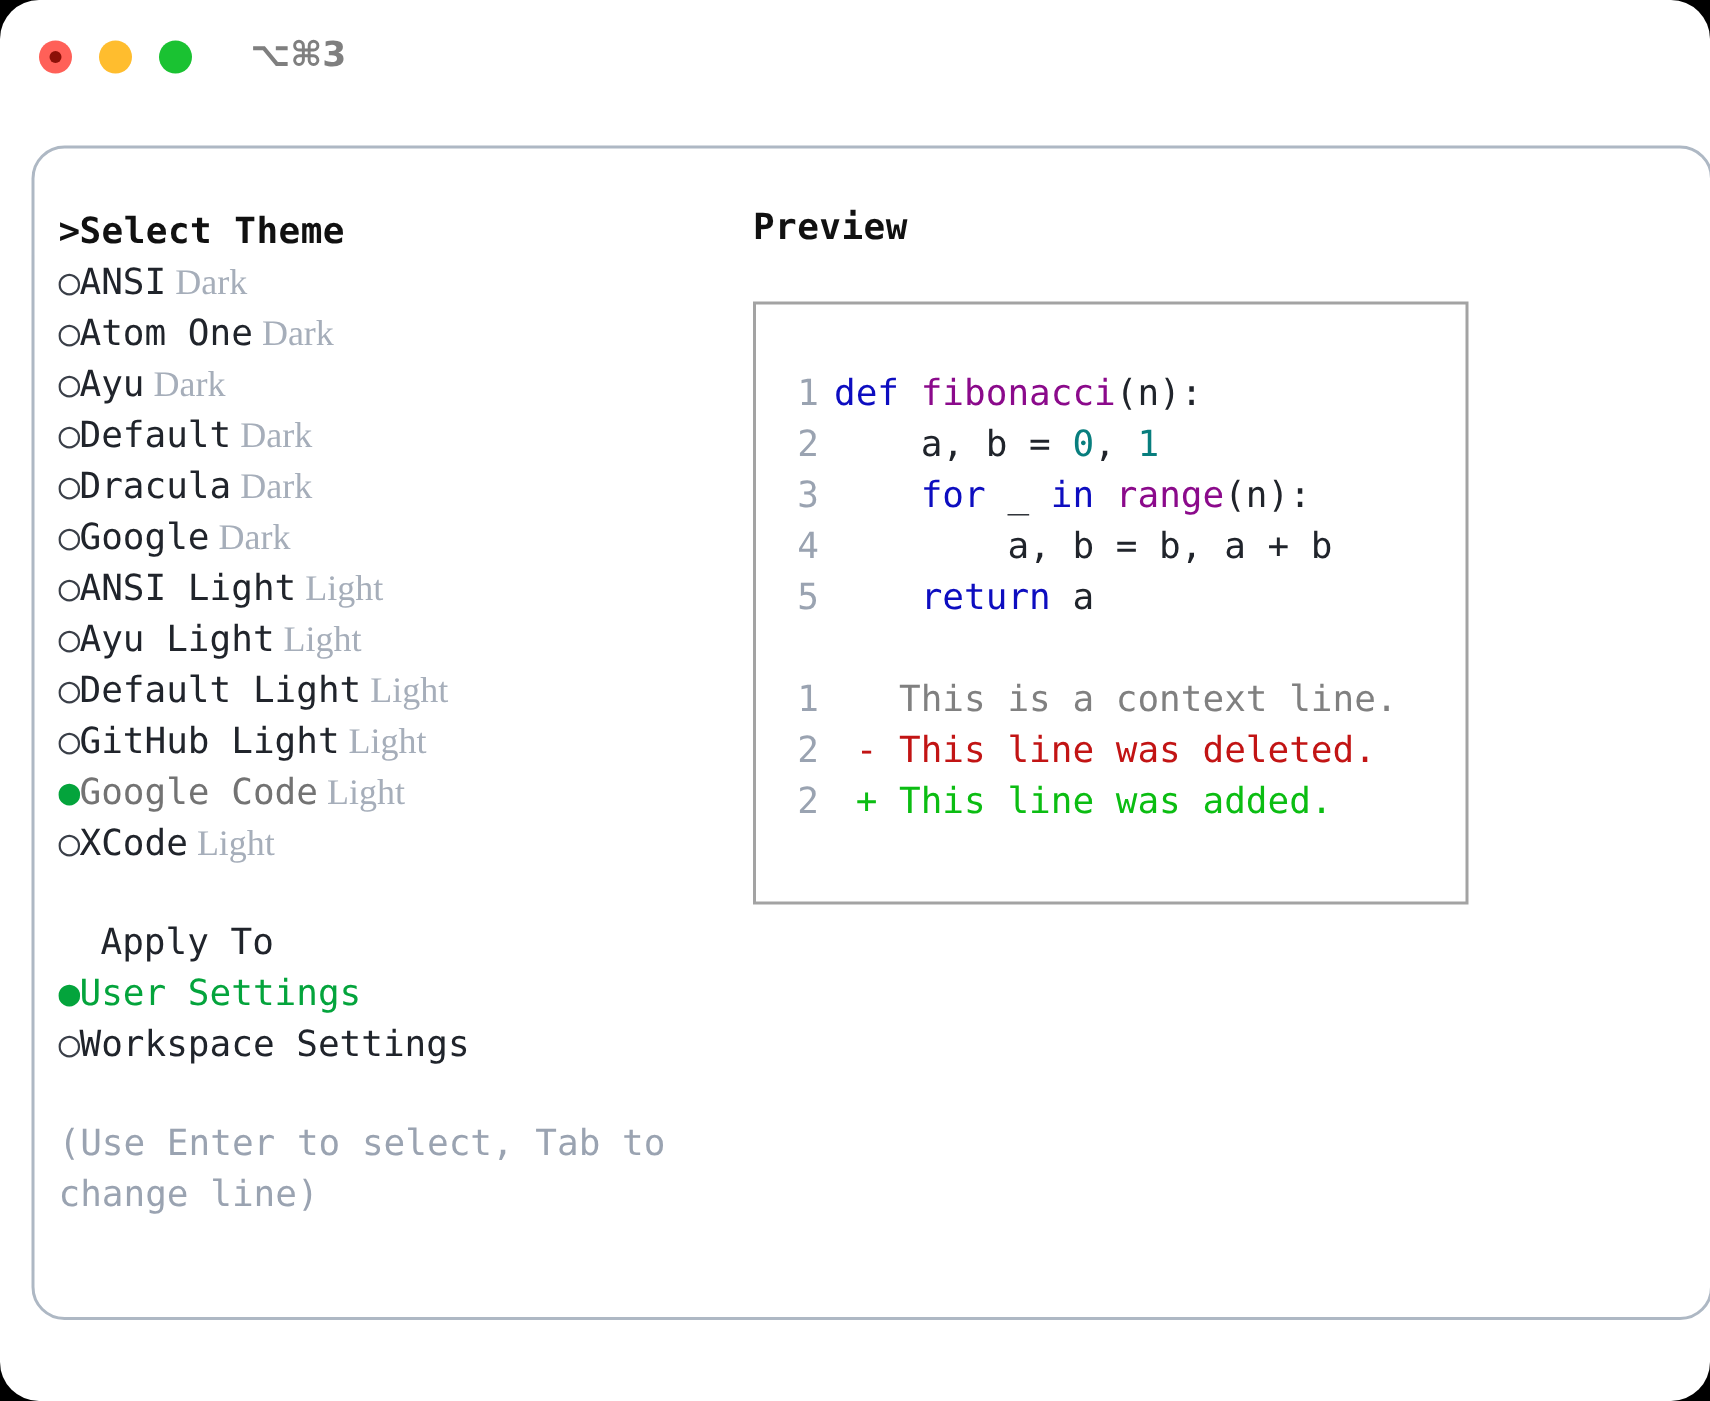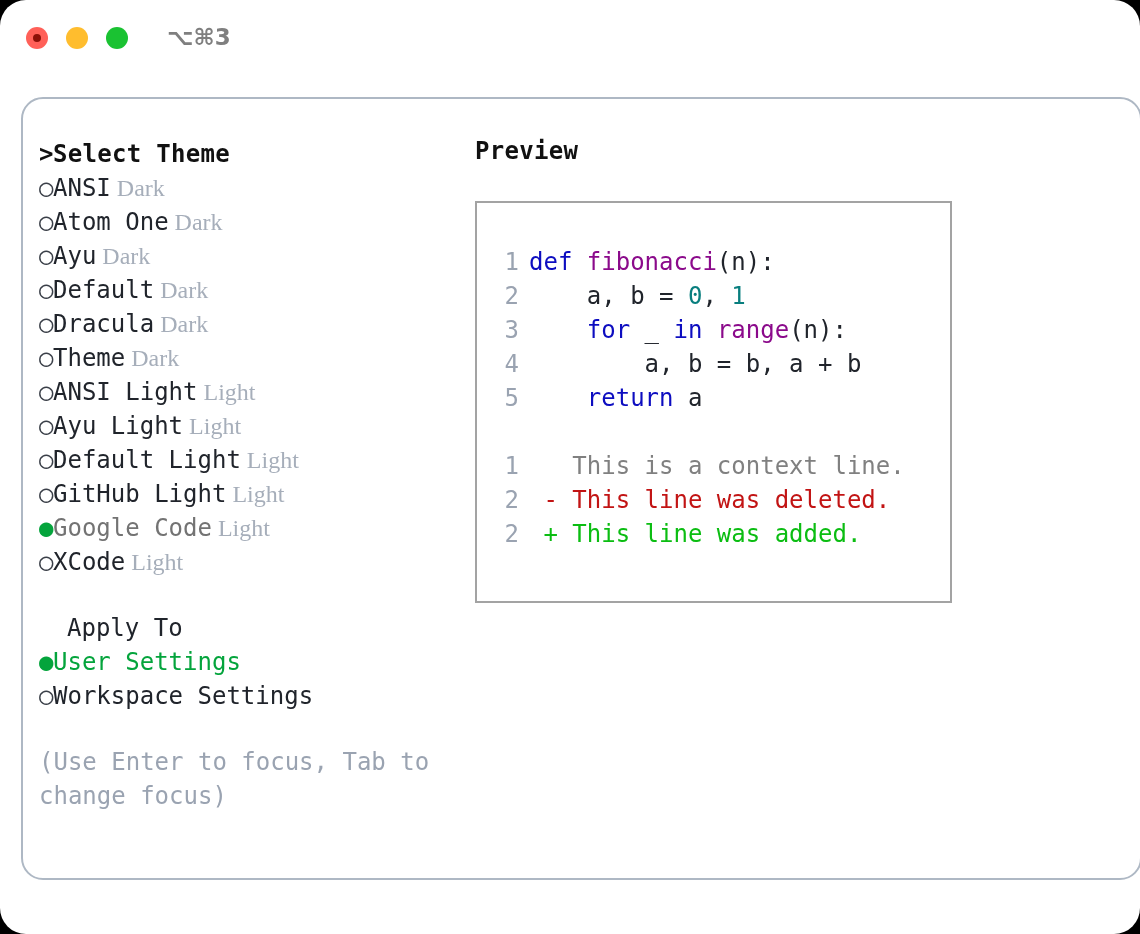--- a/index.html
+++ b/index.html
@@ -131,21 +131,21 @@
     font-size: 24px;
     line-height: 34px;
     color: #9aa3b1;
     width: 410px;
     white-space: pre-wrap;
   }
 
   
   .right-col {
     position: absolute;
-    left: 452px;
+    left: 479px;
     top: 38px;
     width: 490px;
   }
   .preview-title {
     font-size: 24px;
     font-weight: 700;
     color: #111111;
     letter-spacing: 0.3px;
     white-space: pre;
   }
@@ -200,38 +200,38 @@
     <div class="left-col">
 
       <div class="row list-header"><span class="marker marker-caret">&gt;</span><span>Select Theme</span></div>
 
       <div id="theme-rows">
           <div class="row"><span class="marker marker-off">○</span><span class="theme-name">ANSI</span><span class="theme-tag"> Dark</span></div>
           <div class="row"><span class="marker marker-off">○</span><span class="theme-name">Atom One</span><span class="theme-tag"> Dark</span></div>
           <div class="row"><span class="marker marker-off">○</span><span class="theme-name">Ayu</span><span class="theme-tag"> Dark</span></div>
           <div class="row"><span class="marker marker-off">○</span><span class="theme-name">Default</span><span class="theme-tag"> Dark</span></div>
           <div class="row"><span class="marker marker-off">○</span><span class="theme-name">Dracula</span><span class="theme-tag"> Dark</span></div>
-          <div class="row"><span class="marker marker-off">○</span><span class="theme-name">Theme</span><span class="theme-tag"> Dark</span></div>
+          <div class="row"><span class="marker marker-off">○</span><span class="theme-name">Google</span><span class="theme-tag"> Dark</span></div>
           <div class="row"><span class="marker marker-off">○</span><span class="theme-name">ANSI Light</span><span class="theme-tag"> Light</span></div>
           <div class="row"><span class="marker marker-off">○</span><span class="theme-name">Ayu Light</span><span class="theme-tag"> Light</span></div>
           <div class="row"><span class="marker marker-off">○</span><span class="theme-name">Default Light</span><span class="theme-tag"> Light</span></div>
           <div class="row"><span class="marker marker-off">○</span><span class="theme-name">GitHub Light</span><span class="theme-tag"> Light</span></div>
           <div class="row"><span class="marker marker-on">●</span><span class="theme-name sel">Google Code</span><span class="theme-tag"> Light</span></div>
           <div class="row"><span class="marker marker-off">○</span><span class="theme-name">XCode</span><span class="theme-tag"> Light</span></div>
         </div>
 
       <div class="apply-block">
         <div class="row apply-header">Apply To</div>
         <div id="apply-rows">
             <div class="row"><span class="marker marker-on">●</span><span class="apply-name sel">User Settings</span></div>
             <div class="row"><span class="marker marker-off">○</span><span class="apply-name">Workspace Settings</span></div>
           </div>
       </div>
 
-      <div class="hint">(Use Enter to focus, Tab to change focus)</div>
+      <div class="hint">(Use Enter to select, Tab to change line)</div>
     </div>
 
     <div class="right-col">
       <div class="preview-title">Preview</div>
       <div class="preview-box">
         <div id="code-lines">
             <div class="code-line"><span class="lineno">1</span><span class="tok-kw">def </span><span class="tok-fn">fibonacci</span><span class="tok-pl">(n):</span></div>
             <div class="code-line"><span class="lineno">2</span><span class="tok-pl">    a, b = </span><span class="tok-num">0</span><span class="tok-pl">, </span><span class="tok-num">1</span></div>
             <div class="code-line"><span class="lineno">3</span><span class="tok-pl">    </span><span class="tok-kw">for</span><span class="tok-pl"> _ </span><span class="tok-kw">in</span><span class="tok-pl"> </span><span class="tok-fn">range</span><span class="tok-pl">(n):</span></div>
             <div class="code-line"><span class="lineno">4</span><span class="tok-pl">        a, b = b, a + b</span></div>

